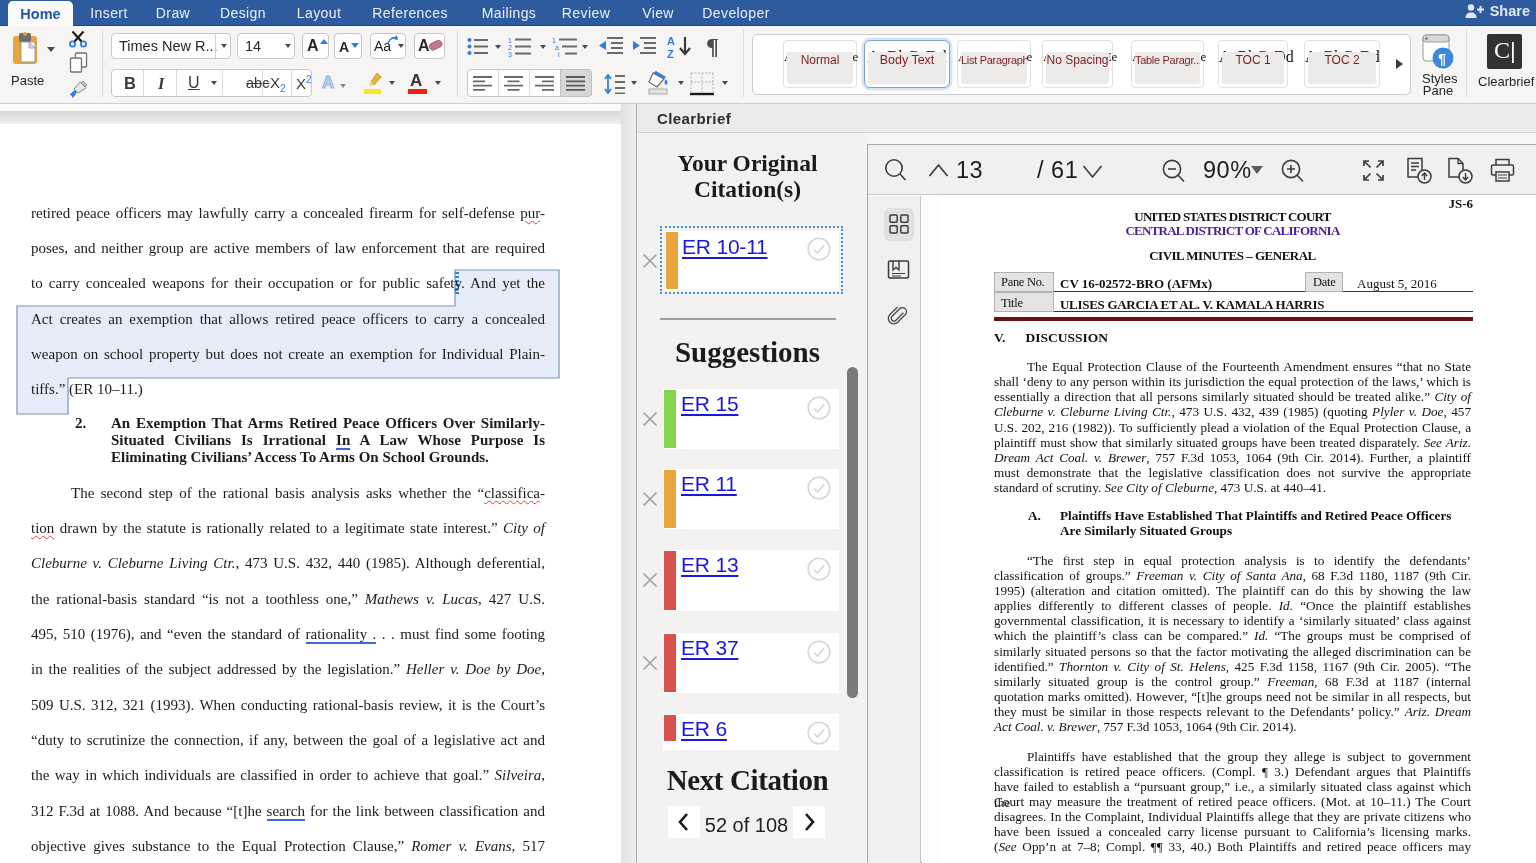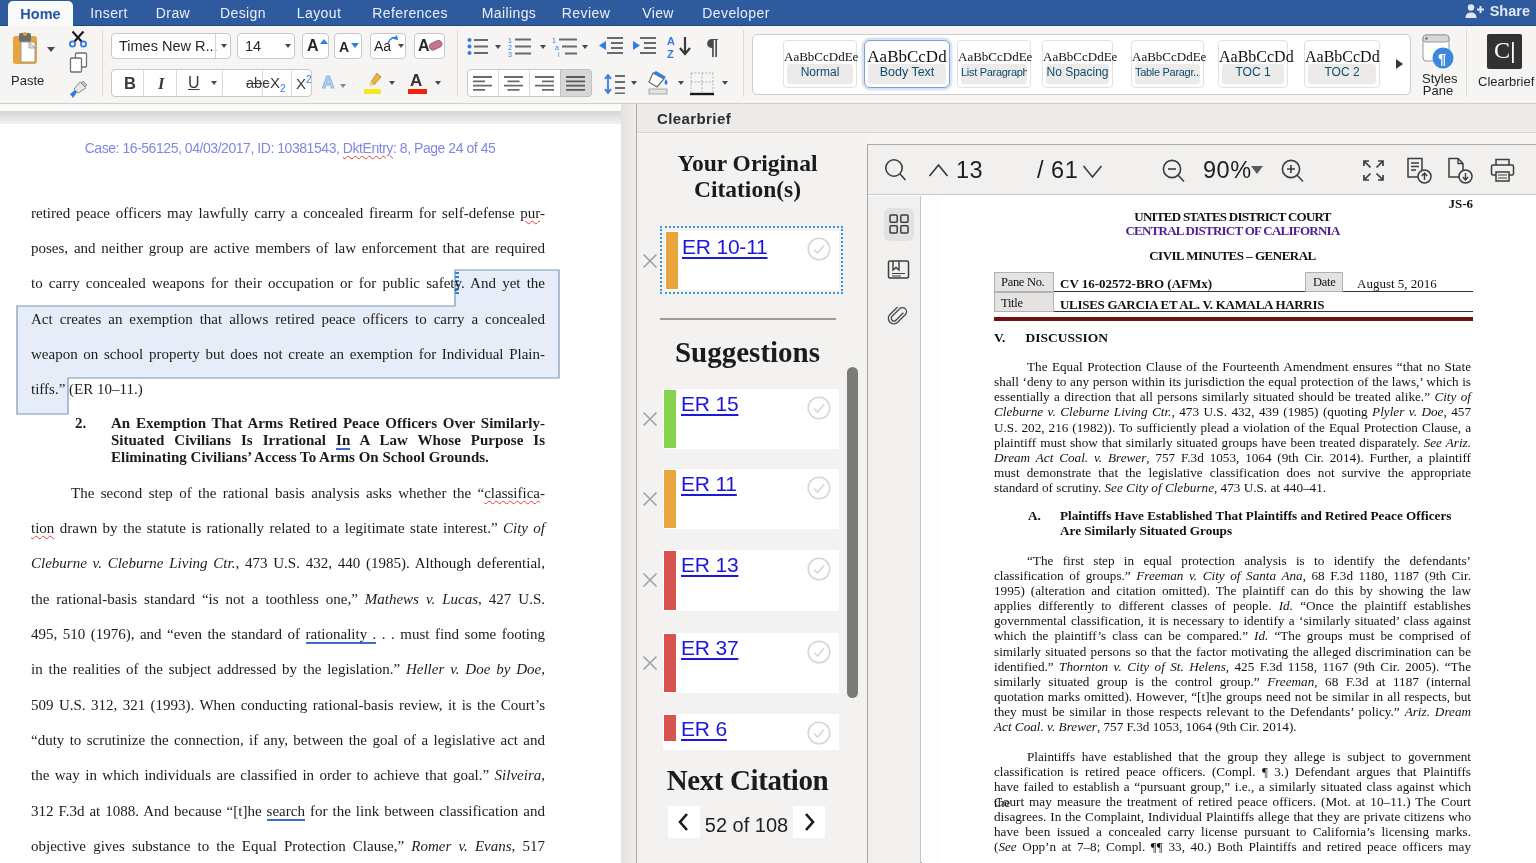--- a/index.html
+++ b/index.html
@@ -18,21 +18,21 @@
 #docshadow { position:absolute; left:0; top:104px; width:637px; height:20px; background:linear-gradient(#fafaf9 0 35%, #d7d6d5 36%, #e6e5e4 70%, #f2f1f0 100%); }
 .vsep { position:absolute; top:30px; height:67px; width:1px; background:#dddcdb; }
 .btn { position:absolute; background:#fff; border:1px solid #c9c8c7; border-radius:4px; }
 .ibtn { position:absolute; }
 .rlabel { position:absolute; font-size:13px; color:#262626; }
 
 
 #gallery { position:absolute; left:752px; top:34px; width:659px; height:61px; background:#fff; border:1px solid #cdcccb; border-radius:5px; }
 .stitem { position:absolute; top:40px; height:48px; background:#fff; border:1px solid #e2e1e0; border-radius:4px; }
 .stsample { position:absolute; left:0; right:0; top:3px; height:26px; font-family:"Liberation Serif", serif; color:#111; text-align:center; }
-.stlabel { position:absolute; left:3px; right:3px; bottom:3px; height:20px; background:#ecebea; border-radius:3px; font-size:12px; color:#0c4a6e; text-align:center; line-height:17px; white-space:nowrap; overflow:hidden; }
+.stlabel { position:absolute; left:3px; right:3px; bottom:3px; height:32px; background:#ecebea; border-radius:3px; font-size:12px; color:#7f1d1d; text-align:center; line-height:17px; white-space:nowrap; overflow:hidden; }
 
 
 #docpane { position:absolute; left:0; top:0; width:621px; height:863px; overflow:hidden; }
 #docwhite { position:absolute; left:0; top:124px; width:621px; height:739px; background:#fff; }
 #docgap { position:absolute; left:621px; top:104px; width:16px; height:759px; background:linear-gradient(90deg,#e3e2e1,#efeeed); }
 #panesep { position:absolute; left:636px; top:104px; width:1px; height:759px; background:#aaa9a8; }
 .dl { position:absolute; left:31px; width:514px; font-family:"Liberation Serif", serif; font-size:15px; color:#1b1b1b; text-align:justify; text-align-last:justify; height:22px; white-space:nowrap2; }
 .dlast { text-align-last:left; }
 .sqr { text-decoration:underline; text-decoration-style:wavy; text-decoration-color:#e04338; text-decoration-thickness:1px; text-underline-offset:2px; }
 .bul { border-bottom:2px solid #4169cc; }
@@ -294,21 +294,20 @@
   <div id="docshadow"></div>
 
   <div id="docpane">
     <div id="docwhite"></div>
     <div id="dochl">
       <svg style="position:absolute;left:0;top:0" width="621" height="863" viewBox="0 0 621 863">
         <path d="M455 270 H559 V378 H68 V414 H17 V306 H455 Z" fill="#e7edf8" stroke="#7b97ba" stroke-width="1.2"></path>
       </svg>
       <div style="position:absolute;left:455px;top:272px;width:4px;height:22px;border-left:2px dotted #2f86d3;border-right:2px dotted #2f86d3"></div>
     </div>
-    <div id="docheader">Case: 16-56125, 04/03/2017, ID: 10381543, <span class="sqr">DktEntry</span>: 8, Page 24 of 45</div>
     <div id="doclines">
       <div class="dl" style="top:205px">retired peace officers may lawfully carry a concealed firearm for self-defense <span class="sqr">pur</span>-</div>
       <div class="dl" style="top:240px">poses, and neither group are active members of law enforcement that are required</div>
       <div class="dl" style="top:275px">to carry concealed weapons for their occupation or for public safety. And yet the</div>
       <div class="dl" style="top:311px">Act creates an exemption that allows retired peace officers to carry a concealed</div>
       <div class="dl" style="top:346px">weapon on school property but does not create an exemption for Individual Plain-</div>
       <div class="dl dlast" style="top:381px">tiffs.” (ER 10–11.)</div>
       <div class="dl dlast" style="left:75px;width:40px;top:415px;font-weight:700">2.</div>
       <div class="dl" style="left:111px;width:434px;top:415px;font-weight:700">An Exemption That Arms Retired Peace Officers Over Similarly-</div>
       <div class="dl" style="left:111px;width:434px;top:432px;font-weight:700">Situated Civilians Is Irrational <span class="bul">In</span> A Law Whose Purpose Is</div>

